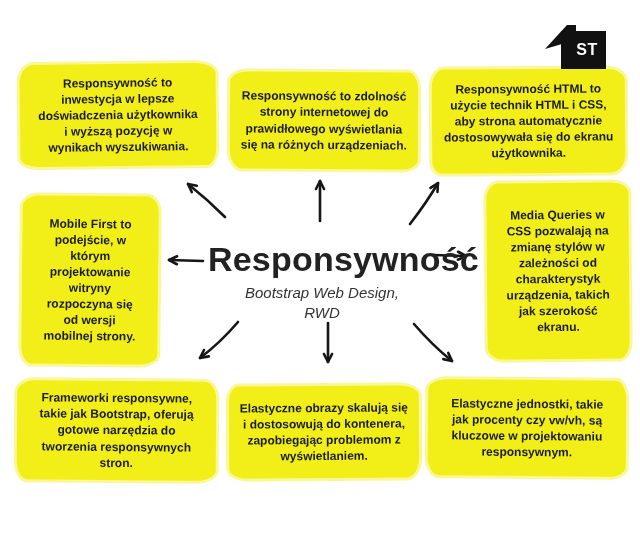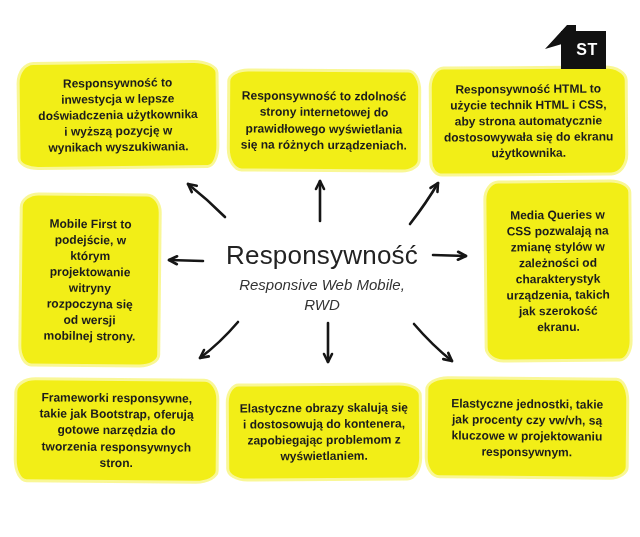--- a/index.html
+++ b/index.html
@@ -64,22 +64,22 @@
           transform: rotate(0.5deg); }
 
   .center-topic {
     position: absolute;
     left: 208px; top: 240px;
     width: 228px;
     text-align: center;
     color: #1c1c1c;
   }
   .center-title {
-    font-size: 26px;
-    font-weight: 400;
+    font-size: 34px;
+    font-weight: 700;
     letter-spacing: 0.2px;
     color: #222222;
   }
   .center-subtitle {
     margin-top: 4px;
     font-size: 15px;
     font-style: italic;
     font-weight: 500;
     color: #333333;
     line-height: 1.35;
@@ -184,21 +184,21 @@
 
   <div class="note n-br">
     <span class="note-text">Elastyczne jednostki, takie
 jak procenty czy vw/vh, są
 kluczowe w projektowaniu
 responsywnym.</span>
   </div>
 
   <div class="center-topic">
     <div class="center-title">Responsywność</div>
-    <div class="center-subtitle">Responsive Web Mobile,
+    <div class="center-subtitle">Bootstrap Web Design,
 RWD</div>
   </div>
 
   <svg class="logo" width="70" height="52" viewBox="0 0 70 52">
     <rect x="18" y="9" width="45" height="38" fill="#111111"></rect>
     <polygon points="2,27 24,3 33,3 33,47 19,47 19,22" fill="#111111"></polygon>
     <text x="44" y="33" text-anchor="middle">ST</text>
   </svg>
 
 </div>

